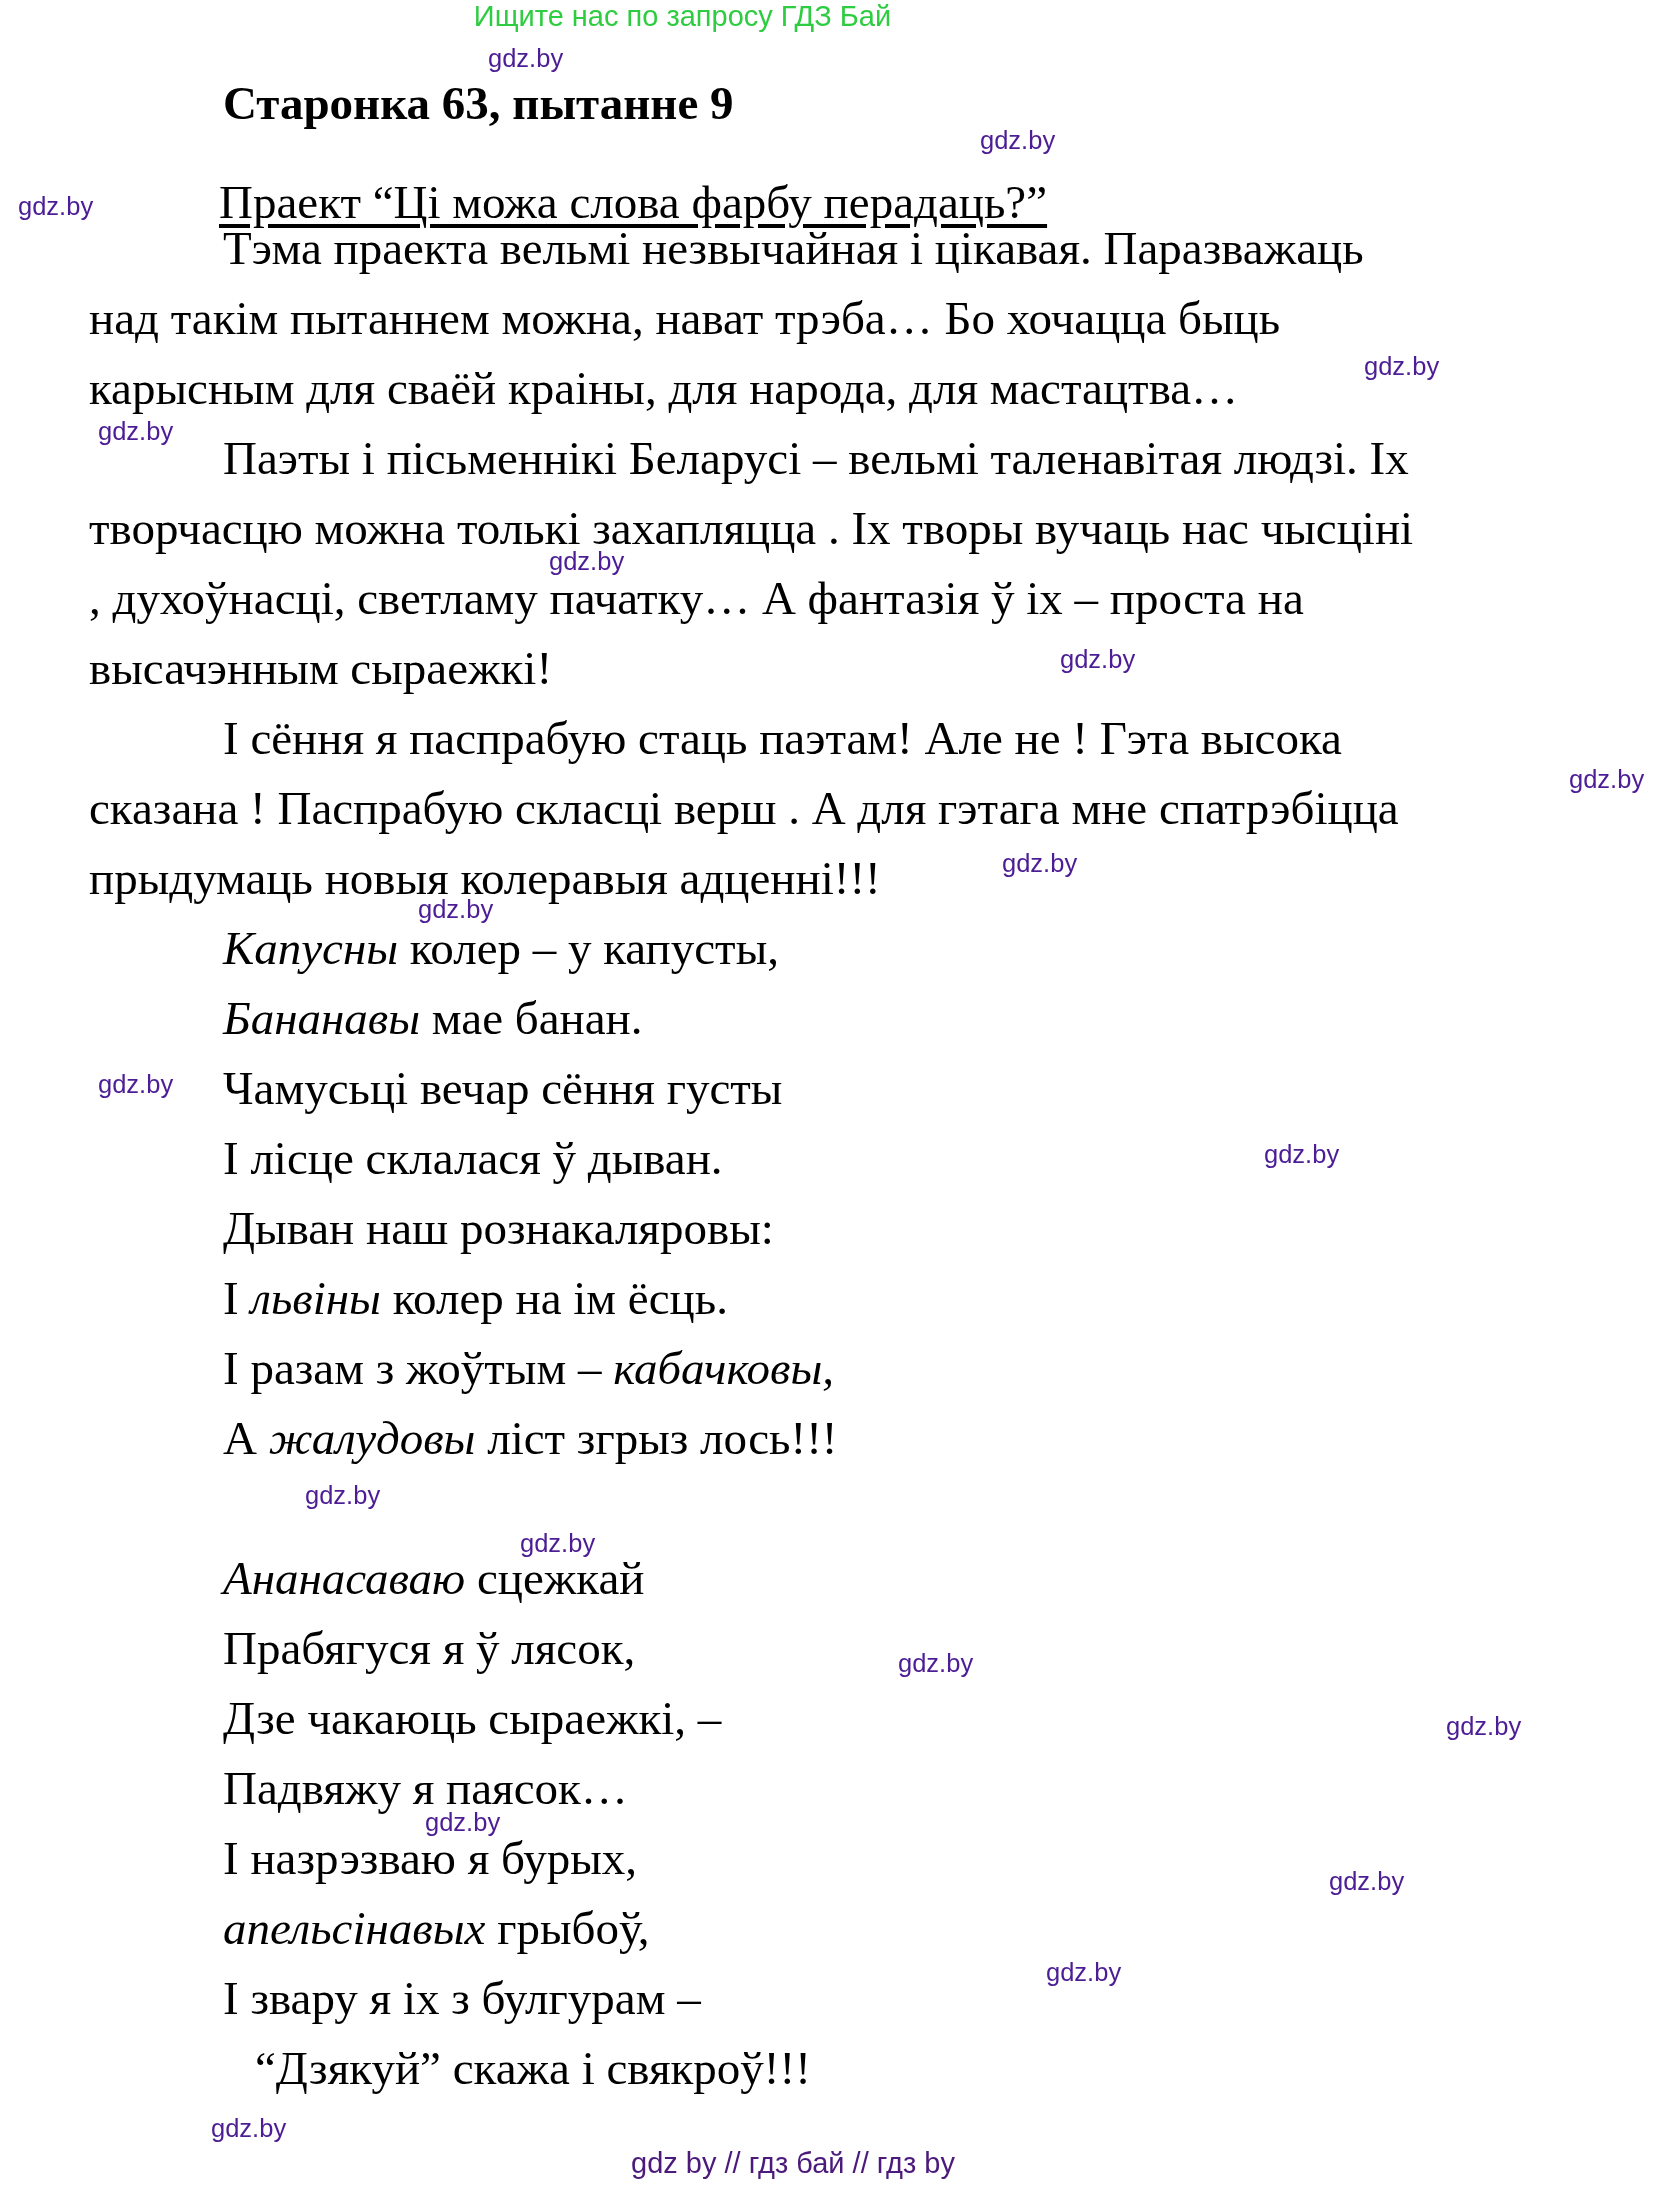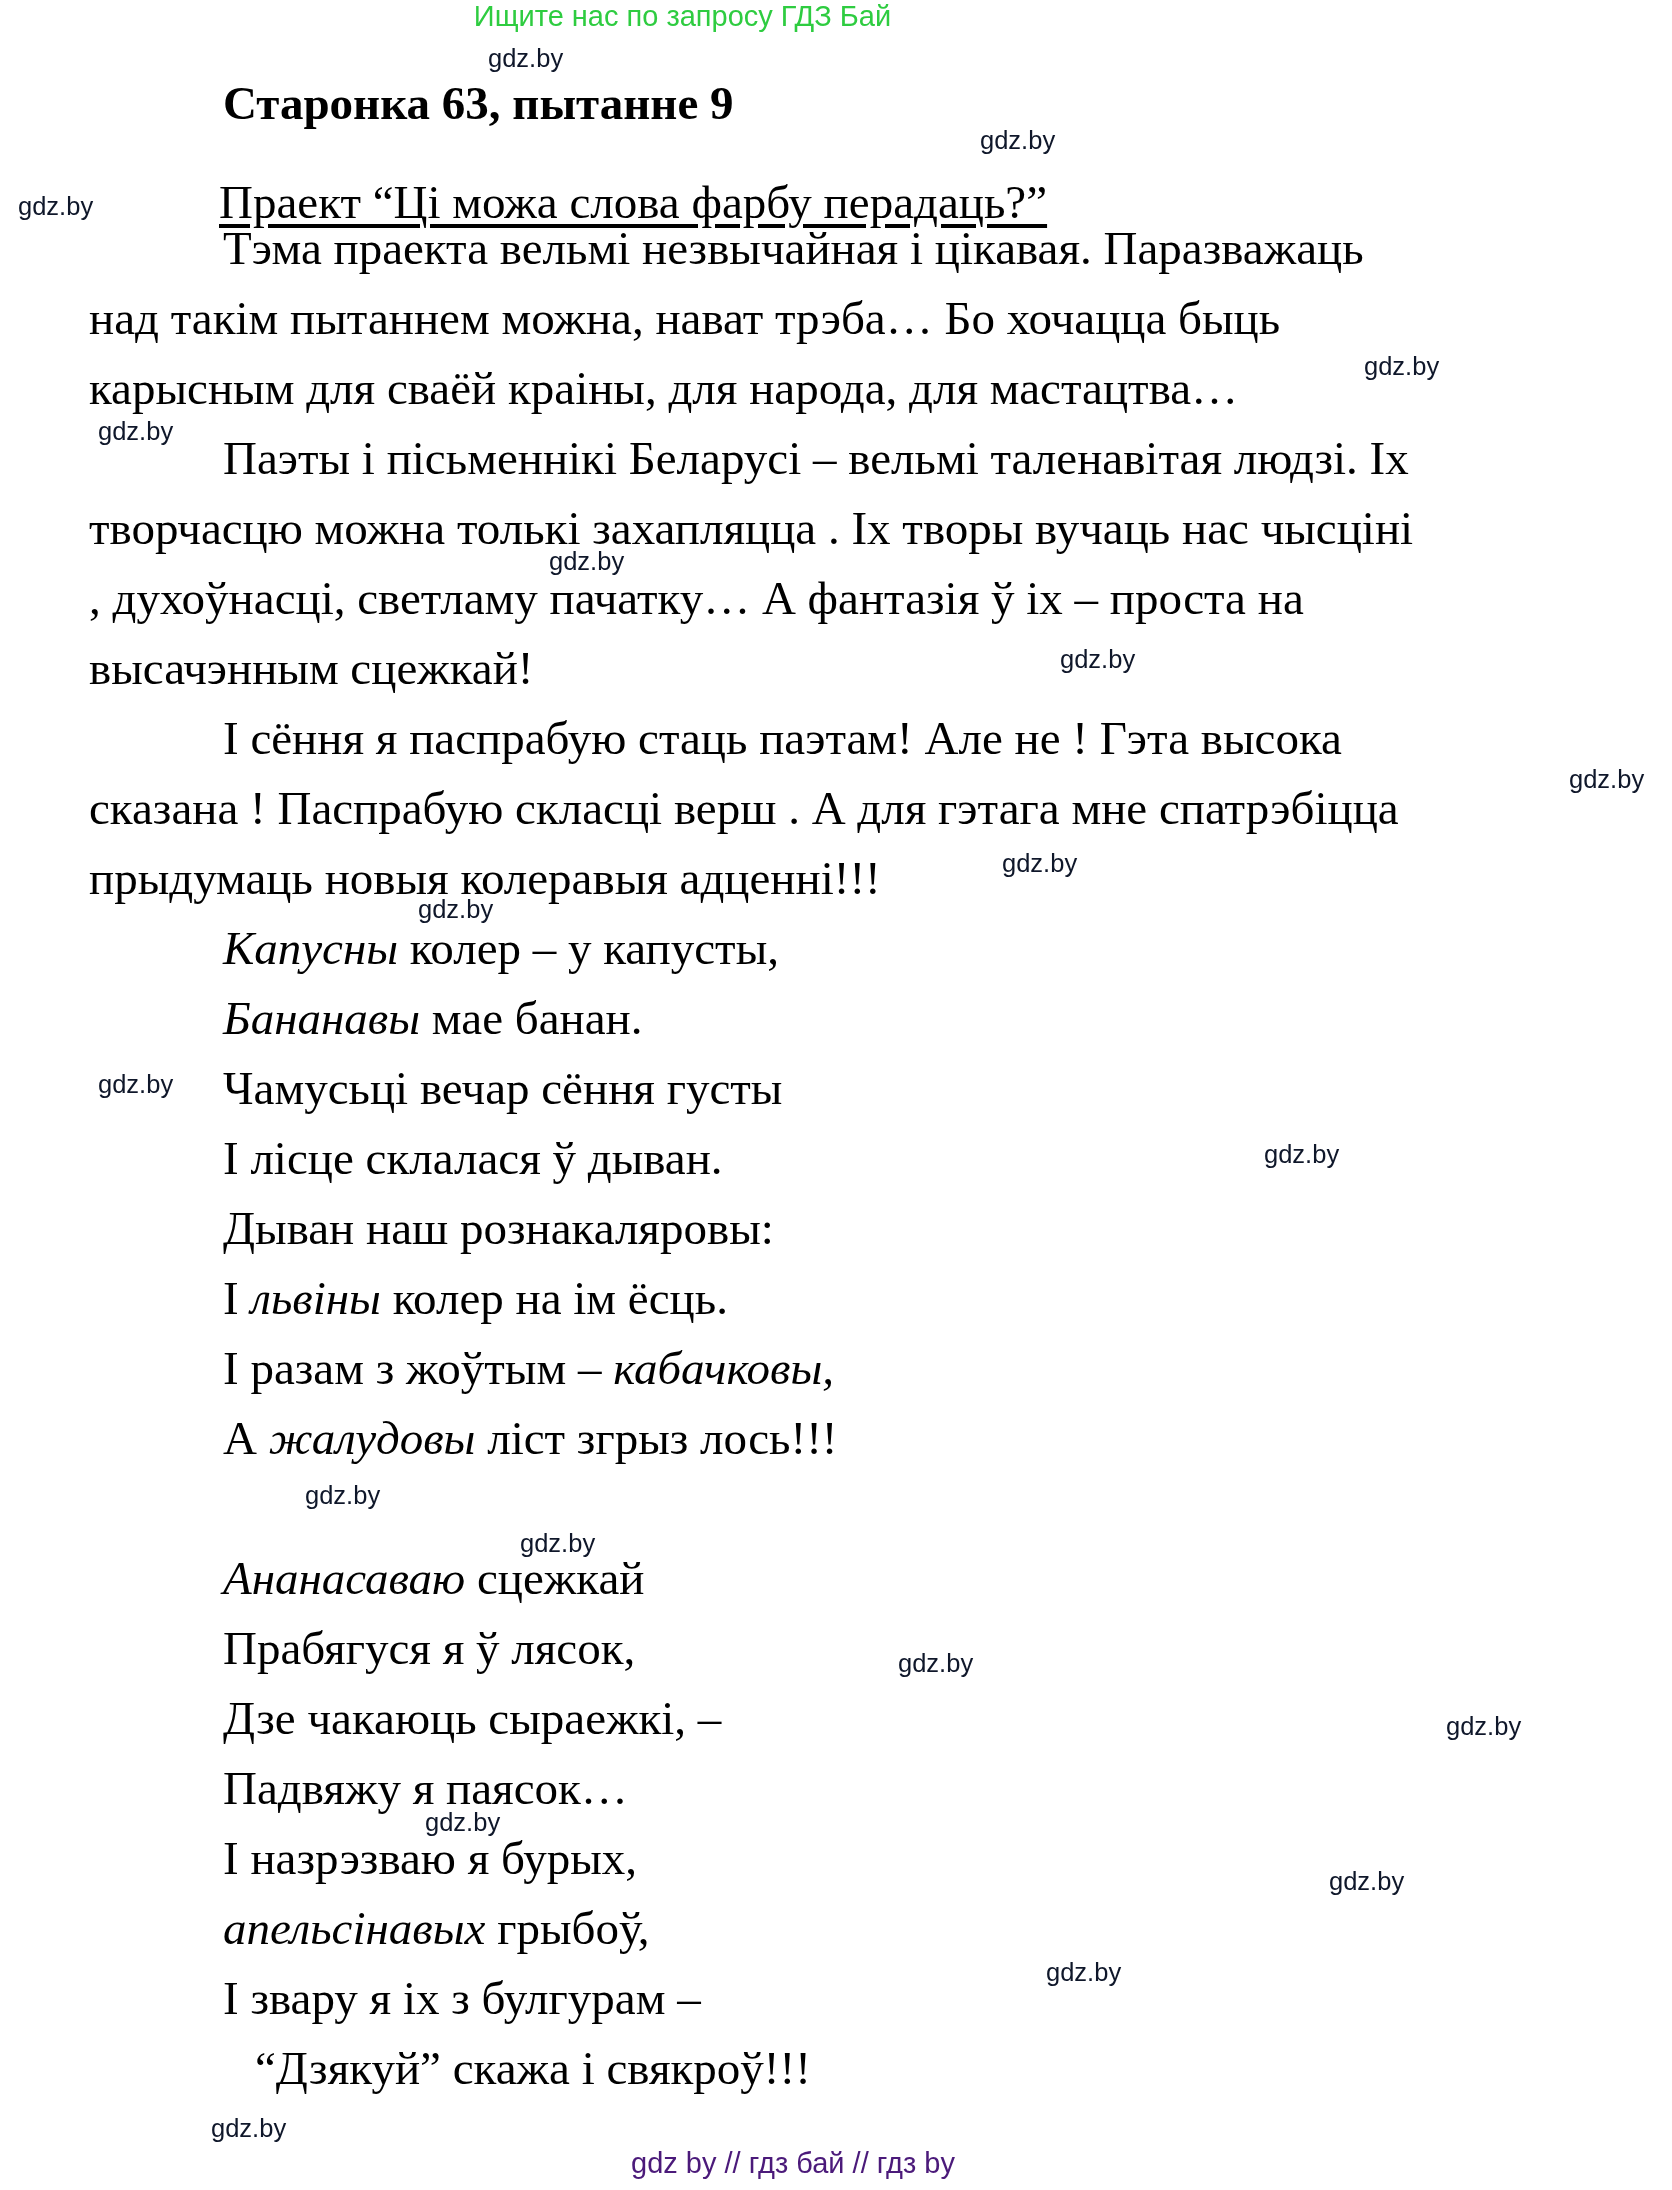--- a/index.html
+++ b/index.html
@@ -3,39 +3,39 @@
 <meta charset="utf-8">
 <style>
   html, body { margin: 0; padding: 0; background: #ffffff; }
   body { width: 1673px; height: 2190px; position: relative; overflow: hidden; }
   .abs { position: absolute; white-space: nowrap; }
   .header { font-family: "Liberation Sans", sans-serif; font-size: 29px; color: #2ecc40; top: 0; left: 0; width: 1365px; text-align: center; line-height: 33px; }
   .footer { font-family: "Liberation Sans", sans-serif; font-size: 29px; color: #4b1a7a; top: 2147px; left: 0; width: 1586px; text-align: center; line-height: 33px; }
   .serif { font-family: "Liberation Serif", serif; color: #000; font-size: 47px; line-height: 55px; }
   .title { font-weight: bold; font-size: 47px; }
   .subtitle { text-decoration: underline; text-decoration-thickness: 3.6px; text-underline-offset: 5.5px; }
-  .wm { font-family: "Liberation Sans", sans-serif; font-size: 25.5px; color: #0f172a; line-height: 27px; }
+  .wm { font-family: "Liberation Sans", sans-serif; font-size: 25.5px; color: #4c1d95; line-height: 27px; }
   i { font-style: italic; }
 </style>
 </head>
 <body>
 
 <div class="abs header">Ищите нас по запросу ГДЗ Бай</div>
 
 <div class="abs serif title" style="left:223px; top:76px;">Старонка 63, пытанне 9</div>
 <div class="abs serif subtitle" style="left:219px; top:151px;margin-top:24px;">Праект  “Ці можа слова фарбу перадаць?”</div>
 
 <div class="abs serif" style="left:223px; top:221px;">Тэма праекта вельмі незвычайная і цікавая.  Паразважаць</div>
 <div class="abs serif" style="left:89px; top:291px;">над такім пытаннем можна, нават трэба… Бо хочацца быць</div>
 <div class="abs serif" style="left:89px; top:361px;">карысным для сваёй краіны, для народа, для мастацтва…</div>
 
 <div class="abs serif" style="left:223px; top:431px;">Паэты і пісьменнікі Беларусі – вельмі таленавітая людзі. Іх</div>
 <div class="abs serif" style="left:89px; top:501px;">творчасцю можна толькі захапляцца . Іх творы вучаць нас чысціні</div>
 <div class="abs serif" style="left:89px; top:571px;">, духоўнасці, светламу пачатку… А фантазія ў іх – проста на</div>
-<div class="abs serif" style="left:89px; top:641px;">высачэнным сцежкай!</div>
+<div class="abs serif" style="left:89px; top:641px;">высачэнным сыраежкі!</div>
 
 <div class="abs serif" style="left:223px; top:711px;">І сёння я паспрабую стаць паэтам! Але не ! Гэта высока</div>
 <div class="abs serif" style="left:89px; top:781px;">сказана ! Паспрабую скласці верш . А для гэтага мне спатрэбіцца</div>
 <div class="abs serif" style="left:89px; top:851px;">прыдумаць новыя  колеравыя адценні!!!</div>
 
 <div class="abs serif" style="left:223px; top:921px;"><i>Капусны</i><span> колер – у капусты,</span></div>
 <div class="abs serif" style="left:223px; top:991px;"><i>Бананавы</i><span> мае банан.</span></div>
 <div class="abs serif" style="left:223px; top:1061px;"><span>Чамусьці вечар сёння густы</span></div>
 <div class="abs serif" style="left:223px; top:1131px;"><span>І лісце склалася ў дыван.</span></div>
 <div class="abs serif" style="left:223px; top:1201px;"><span>Дыван наш рознакаляровы:</span></div>

